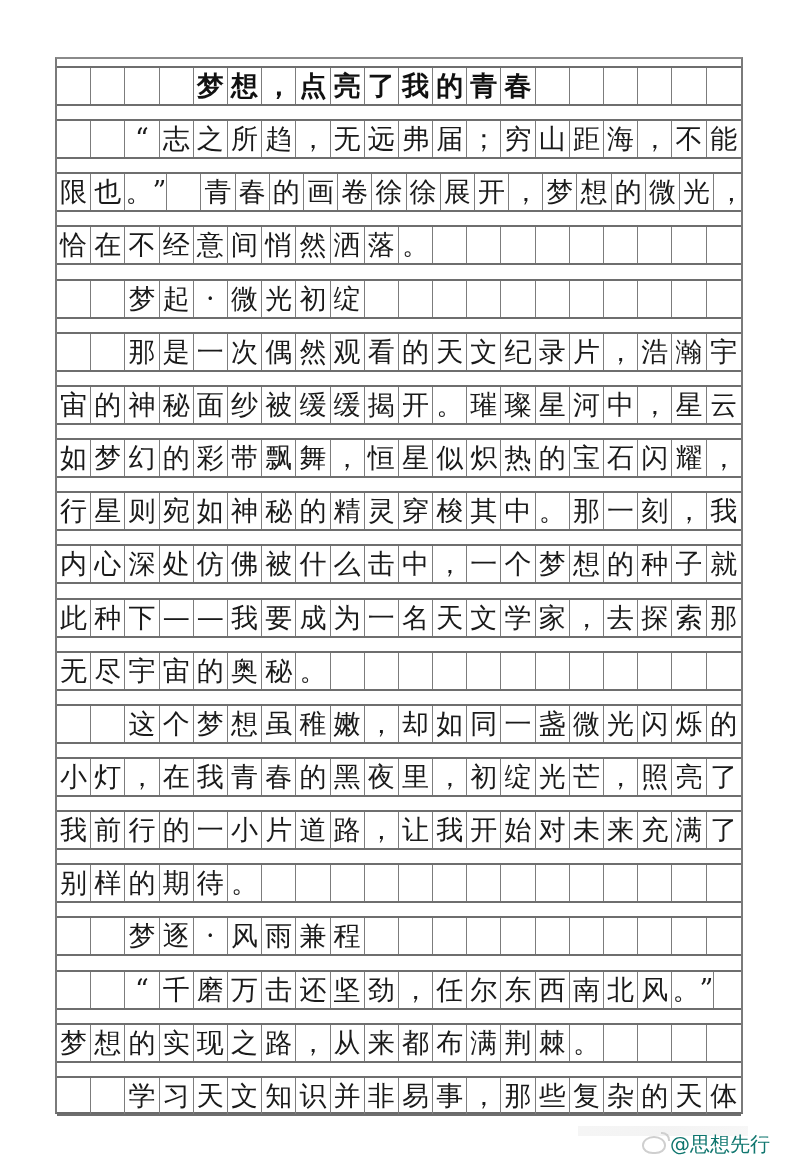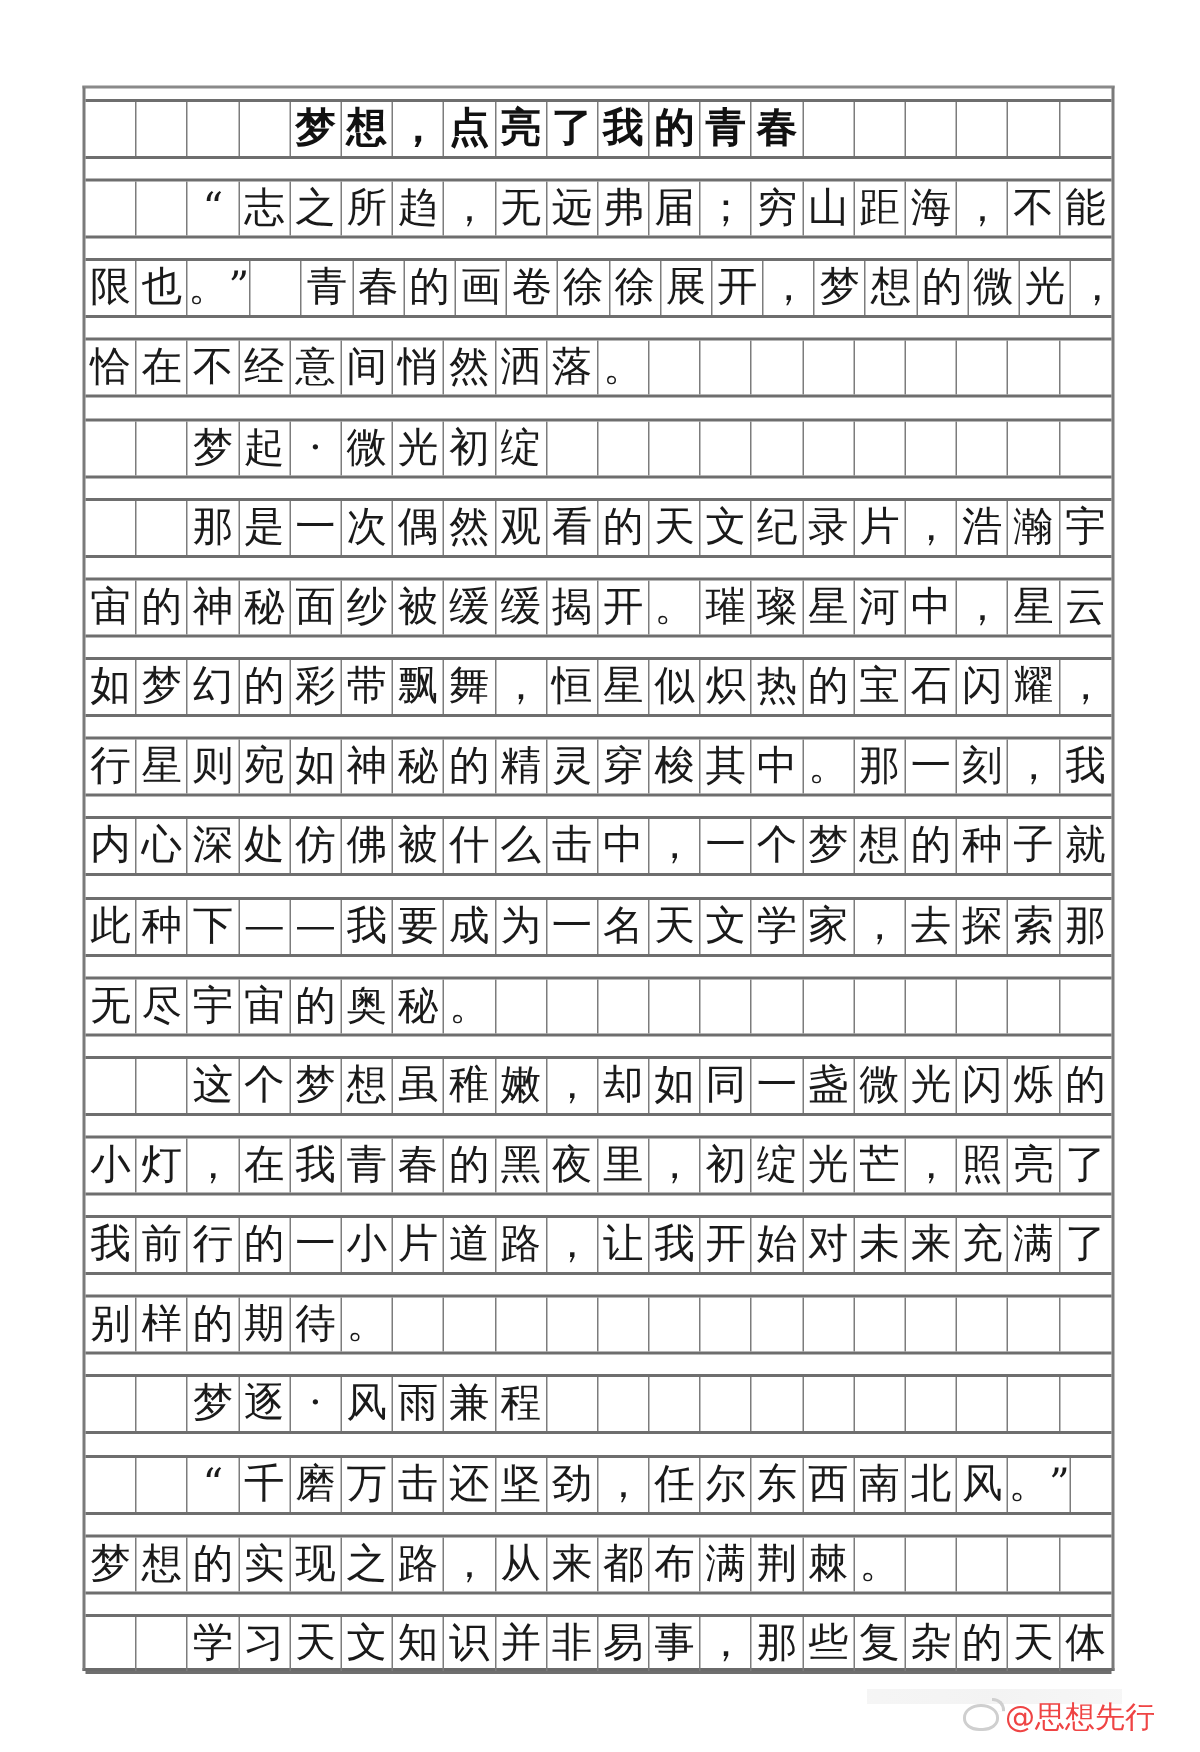--- a/index.html
+++ b/index.html
@@ -20,21 +20,21 @@
   }
   .cell {
     flex: 0 0 34.2px; height: 36px; box-sizing: border-box;
     border-right: 1.5px solid #7c7c7c;
     display: flex; align-items: center; justify-content: center;
     font-size: 27px; line-height: 36px; color: #1a1a1a; position: relative;
   }
   .cell:last-child { border-right: none; }
   .cell.title { font-weight: bold; color: #111; }
   .watermark {
-    position: absolute; right: 30px; top: 1131px; font-size: 20px; color: #ef4444;
+    position: absolute; right: 30px; top: 1131px; font-size: 20px; color: #0f766e;
     font-family: "DejaVu Sans", sans-serif; display: flex; align-items: center; gap: 4px;
   }
   .weibo-icon {
     width: 24px; height: 18px; border: 2px solid #cfcfcf; border-radius: 50% 50% 45% 45%;
     position: relative; box-sizing: border-box;
   }
   .weibo-icon::after {
     content: ""; position: absolute; right: -6px; top: -6px; width: 7px; height: 7px;
     border-top: 2px solid #cfcfcf; border-right: 2px solid #cfcfcf; border-radius: 0 8px 0 0;
   }

